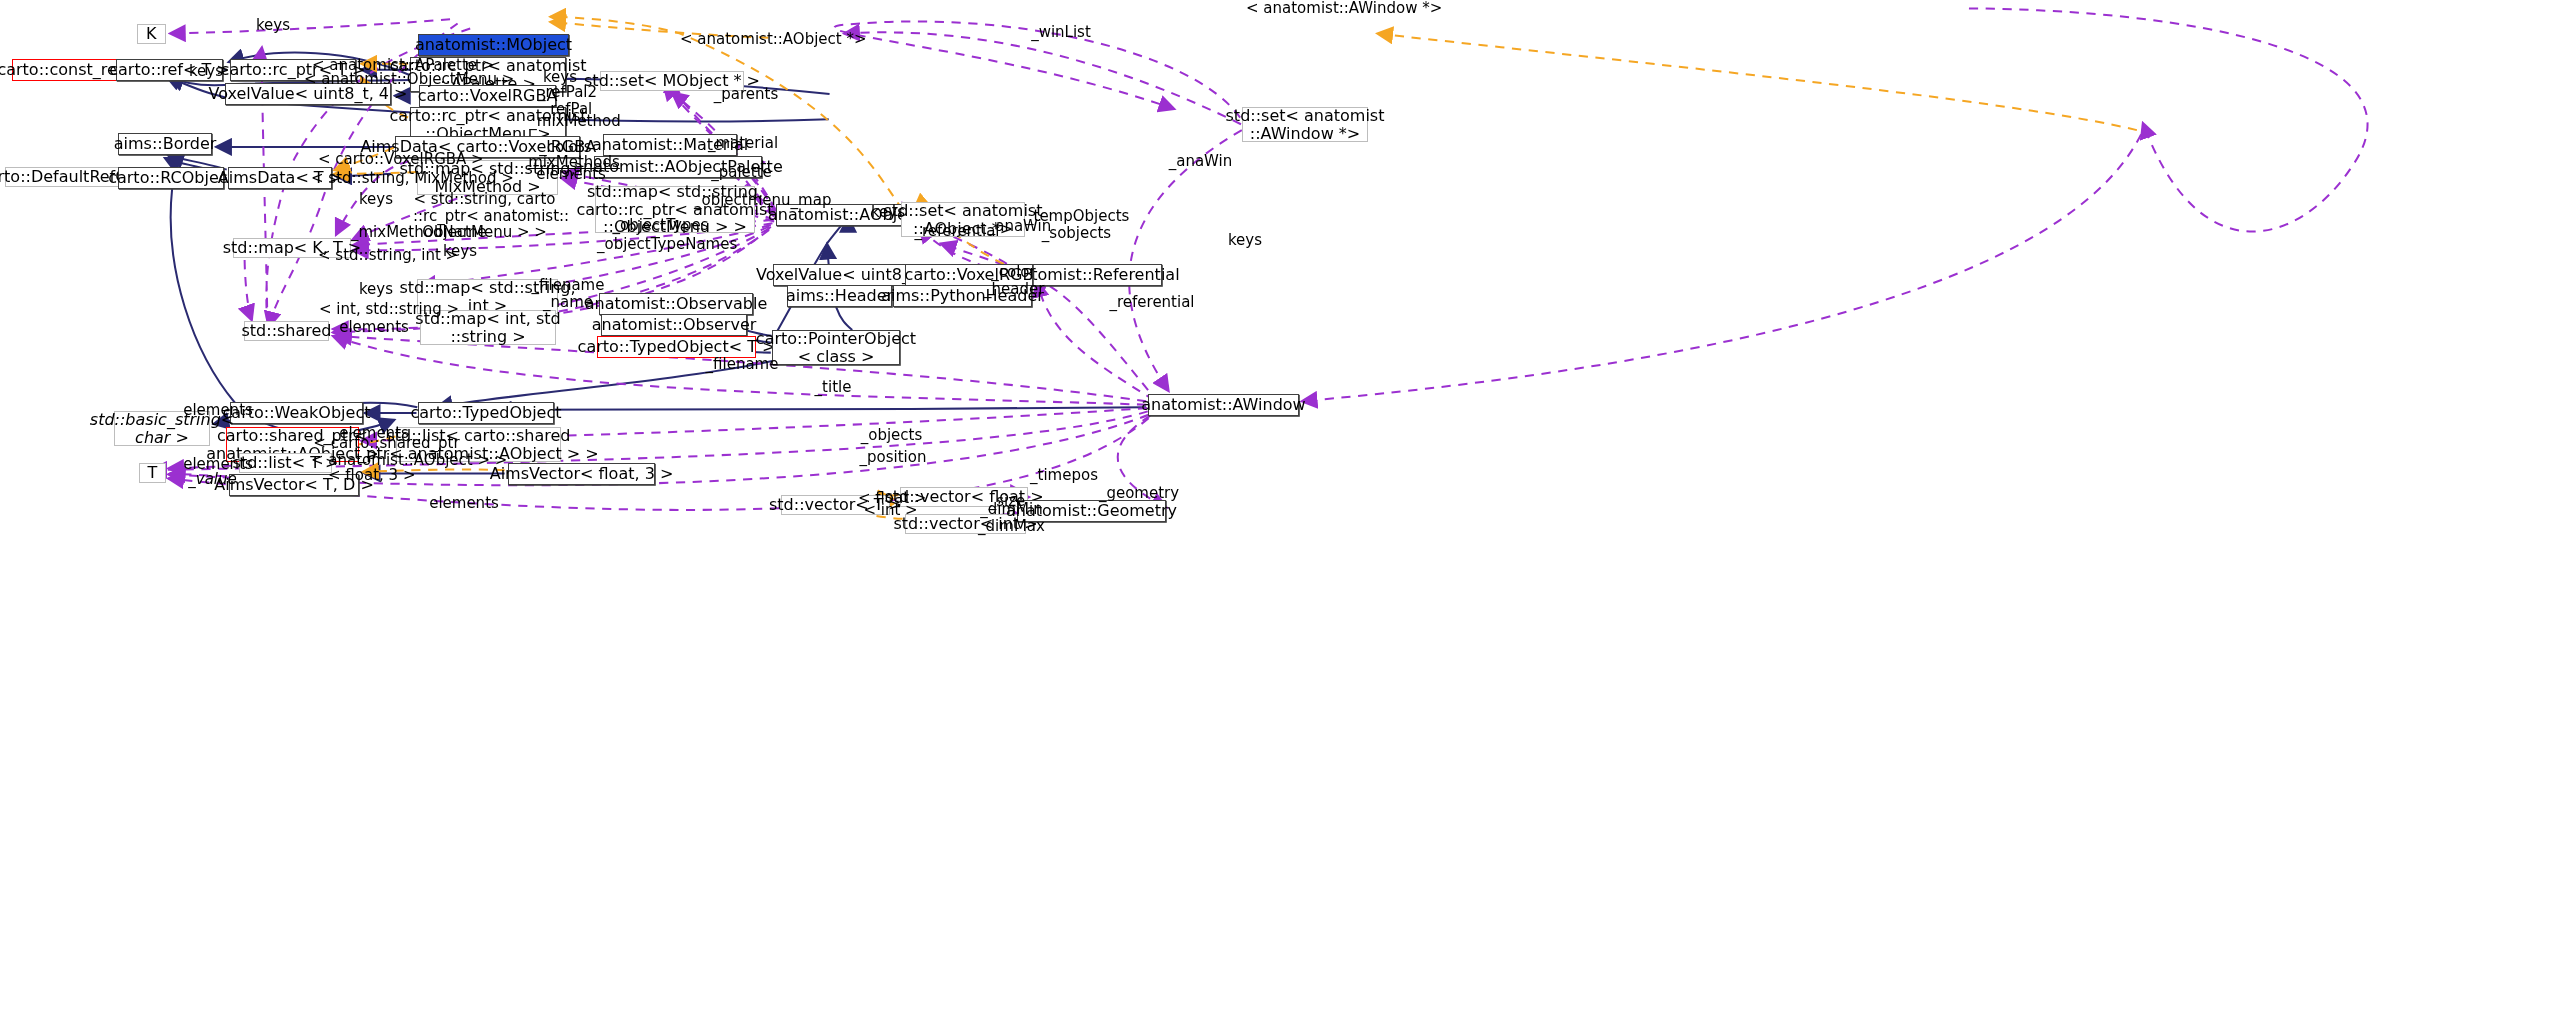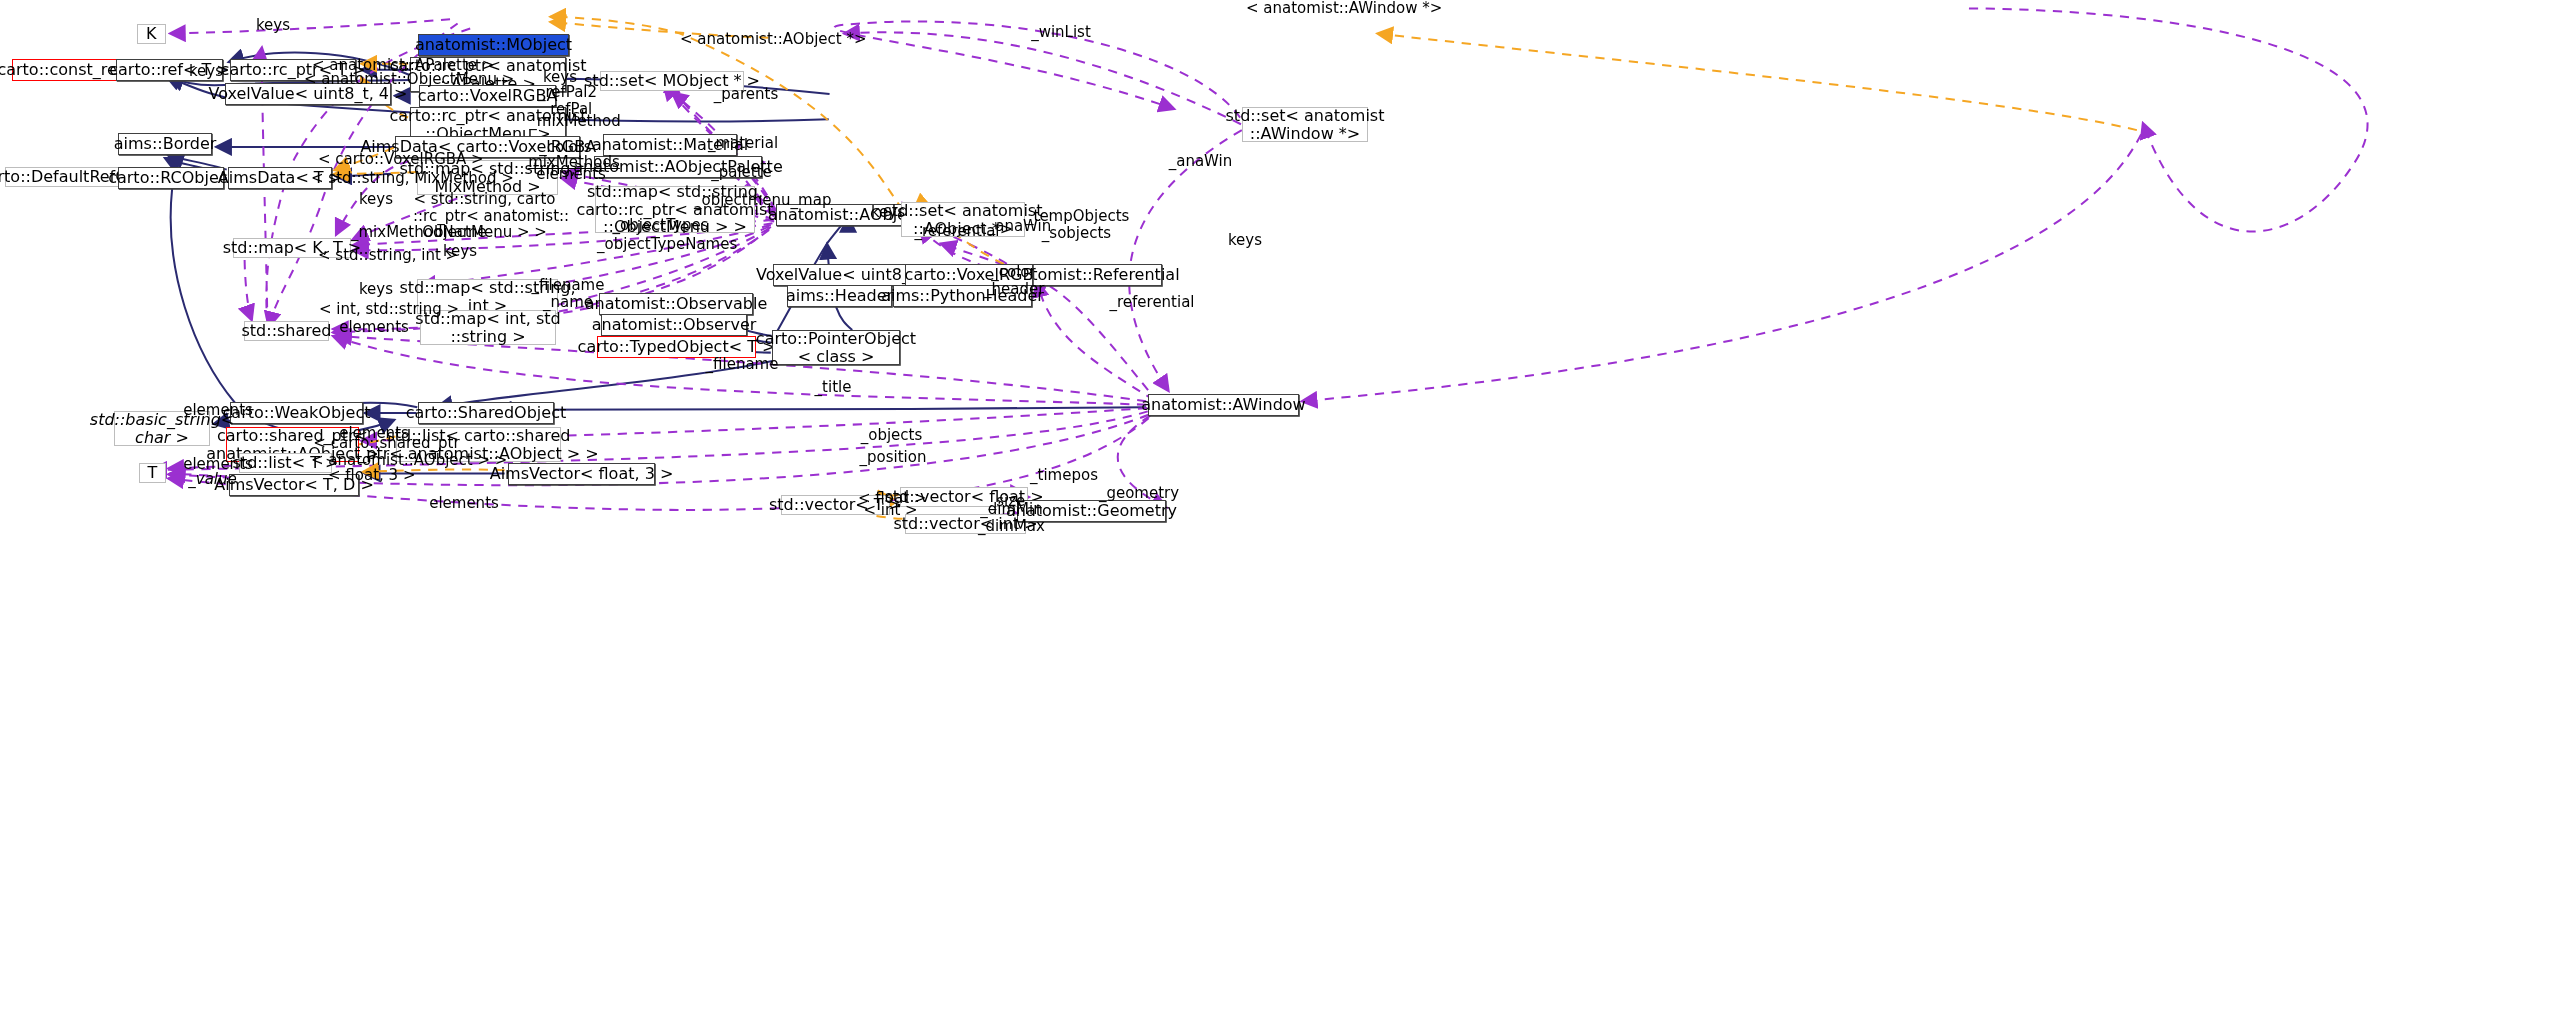--- a/index.html
+++ b/index.html
@@ -172,21 +172,21 @@
     <div class="node n-grey" style="left: 244px; top: 321px; width: 85px; height: 20px;">std::shared</div>
     <div class="node n-solid" style="left: 599px; top: 293px; width: 154px; height: 22px;">anatomist::Observable</div>
     <div class="node n-solid" style="left: 601px; top: 314px; width: 146px; height: 22px;">anatomist::Observer</div>
     <div class="node n-red" style="left: 597px; top: 336px; width: 159px; height: 22px;">carto::TypedObject&lt; T &gt;</div>
     <div class="node n-solid" style="left: 772px; top: 330px; width: 128px; height: 35px;">carto::PointerObject
 &lt; class &gt;</div>
     <div class="node n-solid" style="left: 1148px; top: 394px; width: 151px; height: 22px;">anatomist::AWindow</div>
     <div class="node n-grey" style="left: 1242px; top: 107px; width: 126px; height: 35px;">std::set&lt; anatomist
 ::AWindow *&gt;</div>
     <div class="node n-solid" style="left: 230px; top: 402px; width: 133px; height: 22px;">carto::WeakObject</div>
-    <div class="node n-solid" style="left: 418px; top: 402px; width: 136px; height: 22px;">carto::SharedObject</div>
+    <div class="node n-solid" style="left: 418px; top: 402px; width: 136px; height: 22px;">carto::TypedObject</div>
     <div class="node n-grey" style="left: 114px; top: 411px; width: 96px; height: 35px; font-style: italic;">std::basic_string&lt;
 char &gt;</div>
     <div class="node n-red" style="left: 226px; top: 427px; width: 133px; height: 35px;">carto::shared_ptr&lt;
 anatomist::AObject &gt;</div>
     <div class="node n-grey" style="left: 396px; top: 427px; width: 165px; height: 35px;">std::list&lt; carto::shared
 _ptr&lt; anatomist::AObject &gt; &gt;</div>
     <div class="node n-grey" style="left: 239px; top: 453px; width: 93px; height: 20px;">std::list&lt; T &gt;</div>
     <div class="node n-grey" style="left: 139px; top: 463px; width: 27px; height: 20px;">T</div>
     <div class="node n-solid" style="left: 229px; top: 474px; width: 130px; height: 22px;">AimsVector&lt; T, D &gt;</div>
     <div class="node n-solid" style="left: 508px; top: 463px; width: 147px; height: 22px;">AimsVector&lt; float, 3 &gt;</div>

